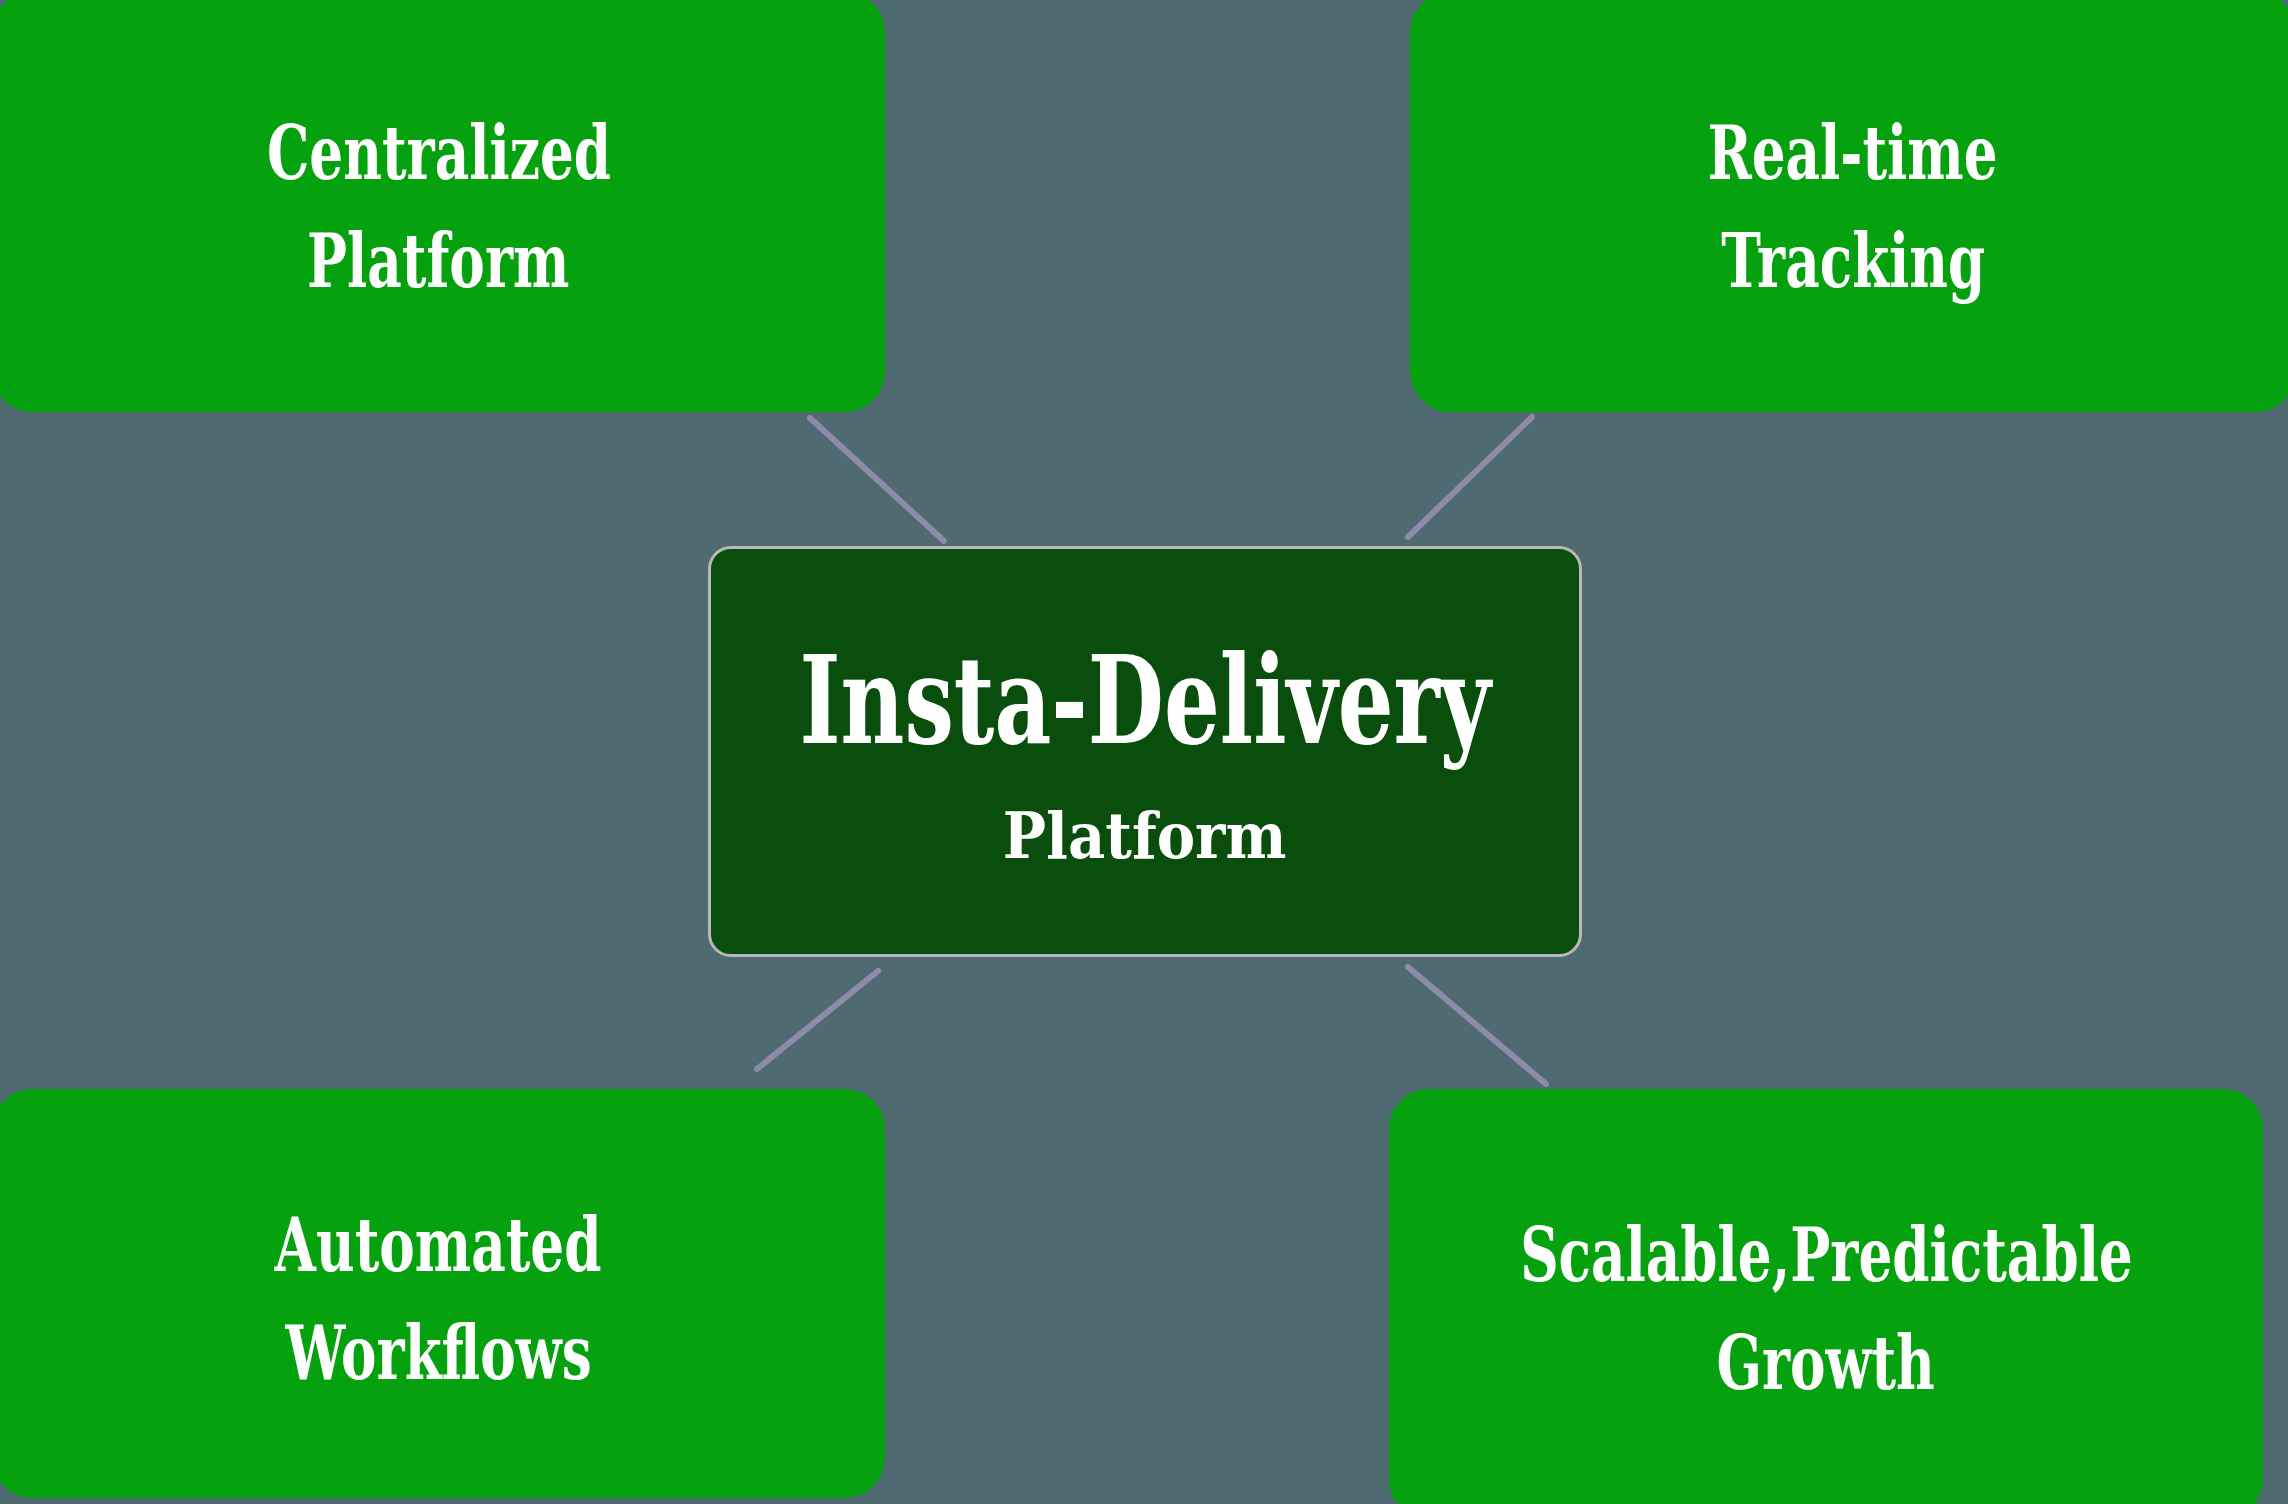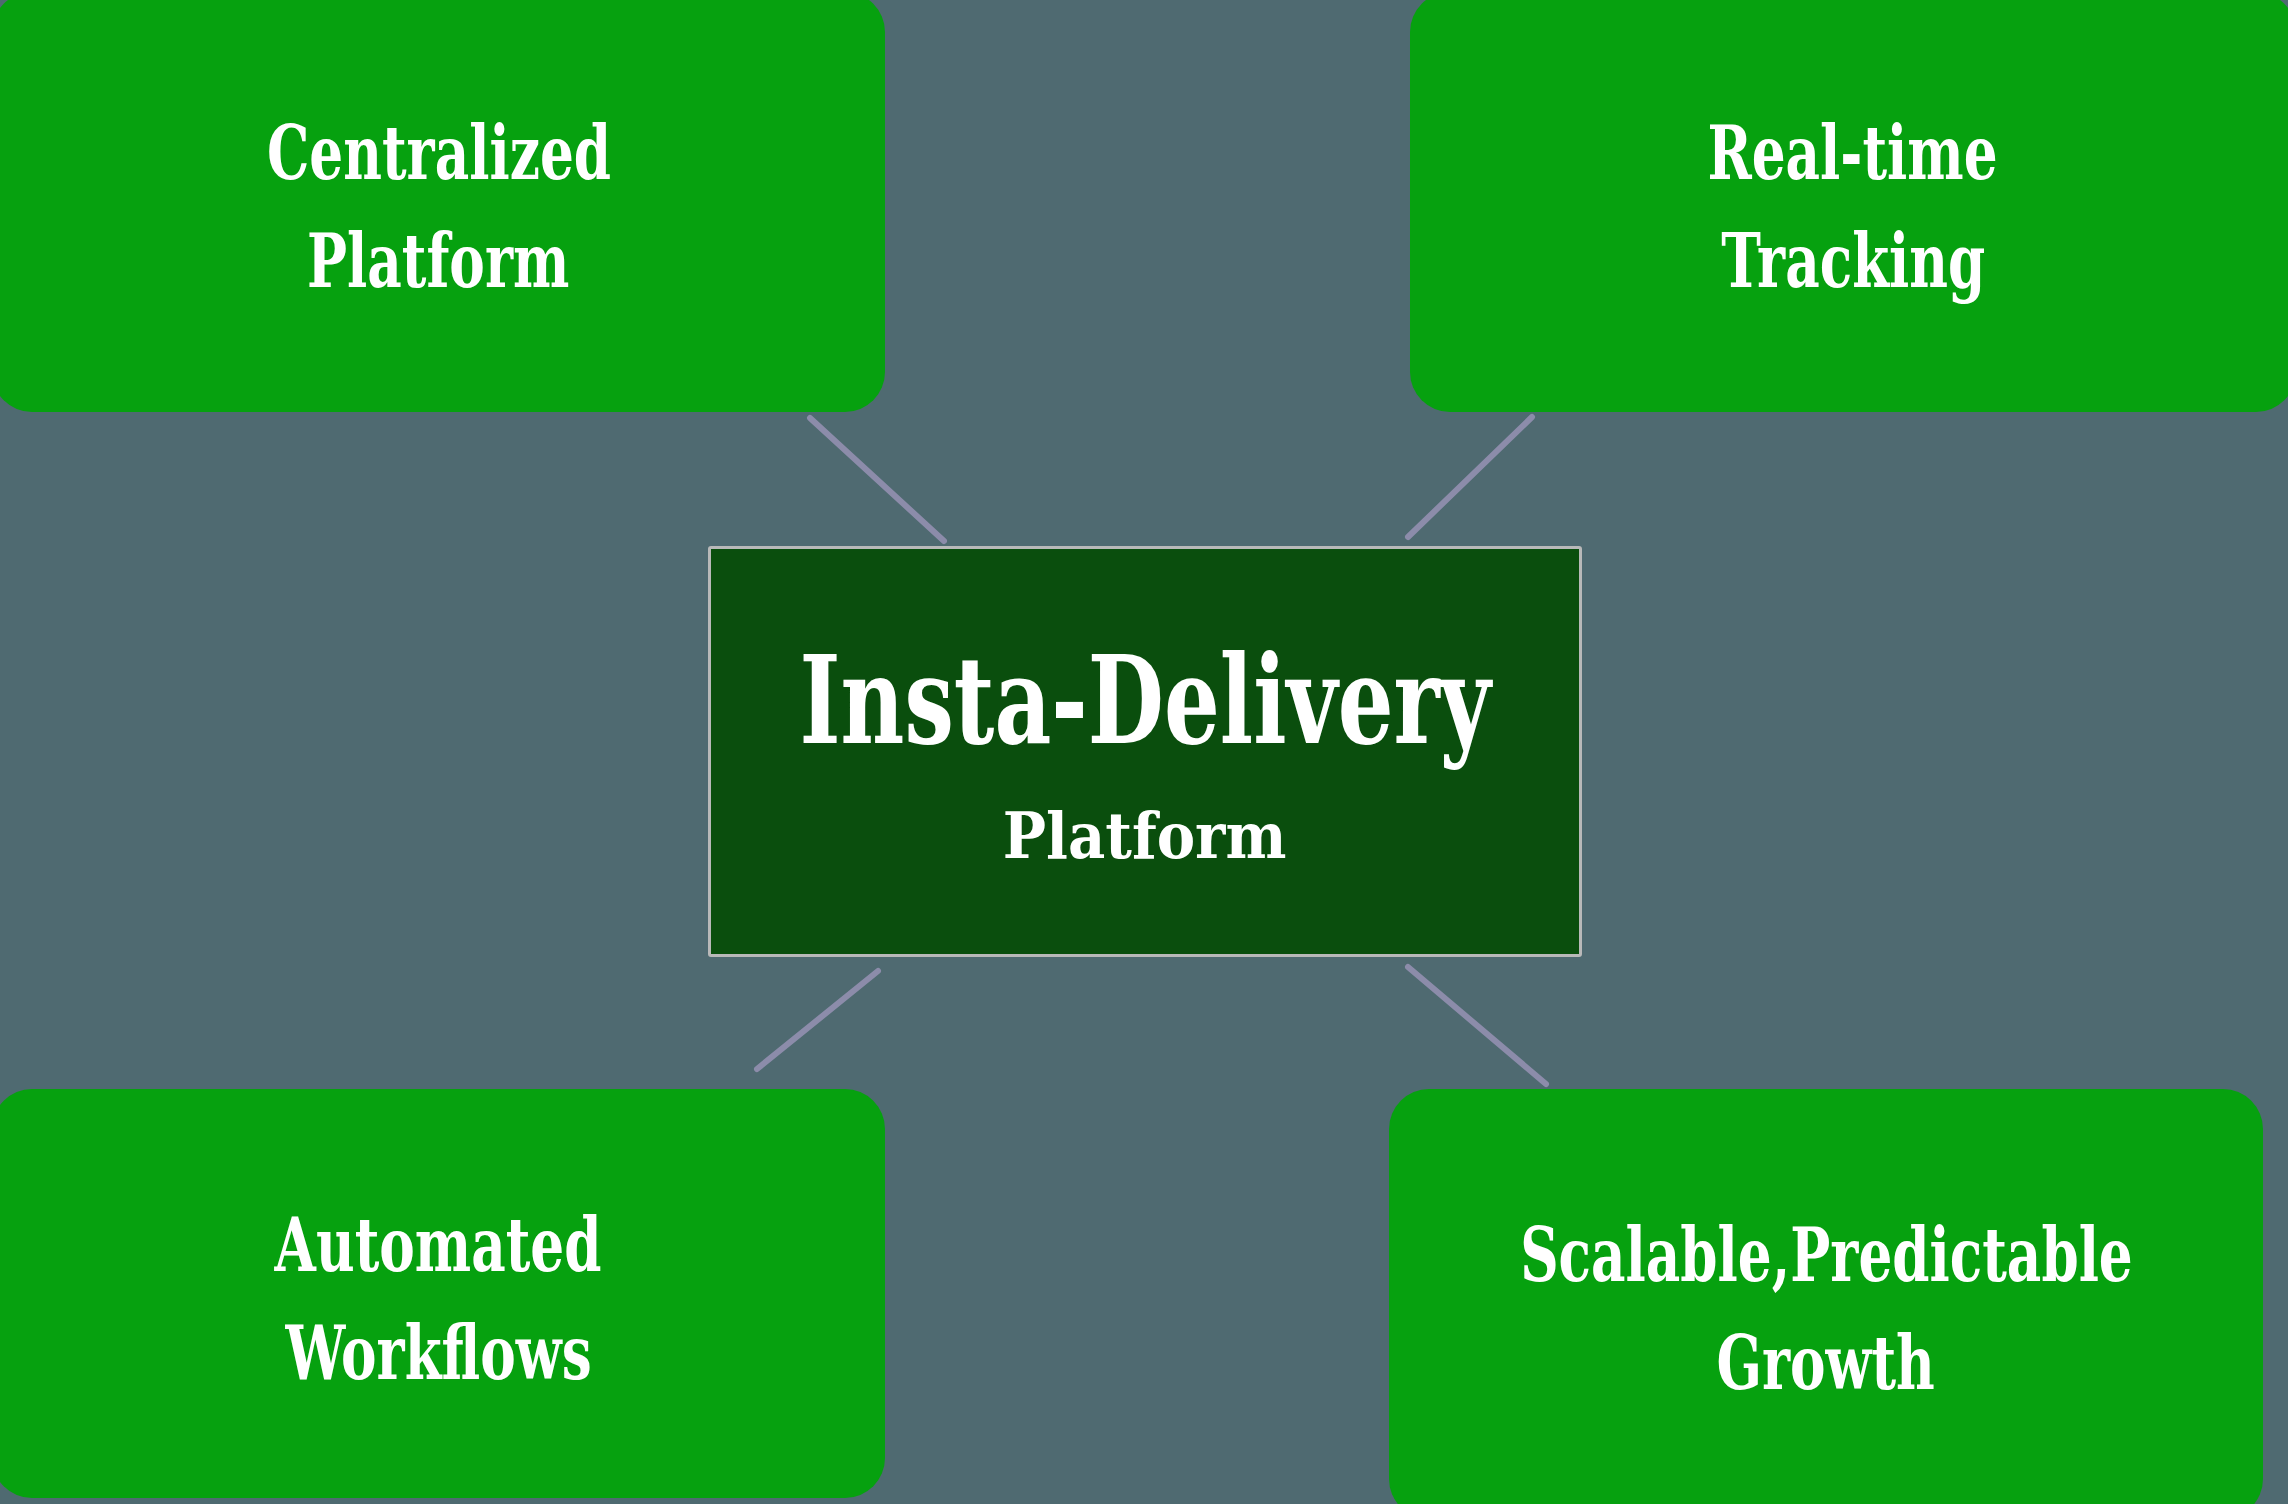--- a/index.html
+++ b/index.html
@@ -40,21 +40,21 @@
     font-size:74px;line-height:108px;height:108px;
     white-space:nowrap;
     transform:scaleX(0.72);
     transform-origin:50% 50%;
   }
   .center-node{
     position:absolute;
     left:708px;top:546px;width:874px;height:411px;
     background:var(--center_green);
     border:3px solid var(--center_border);
-    border-radius:3px;
+    border-radius:23px;
     display:flex;flex-direction:column;
     align-items:center;justify-content:center;
     padding-top:8px;
     text-align:center;
   }
   .center-title{
     font-size:122px;line-height:160px;height:160px;
     white-space:nowrap;
     transform:scaleX(0.72);
     transform-origin:50% 50%;

